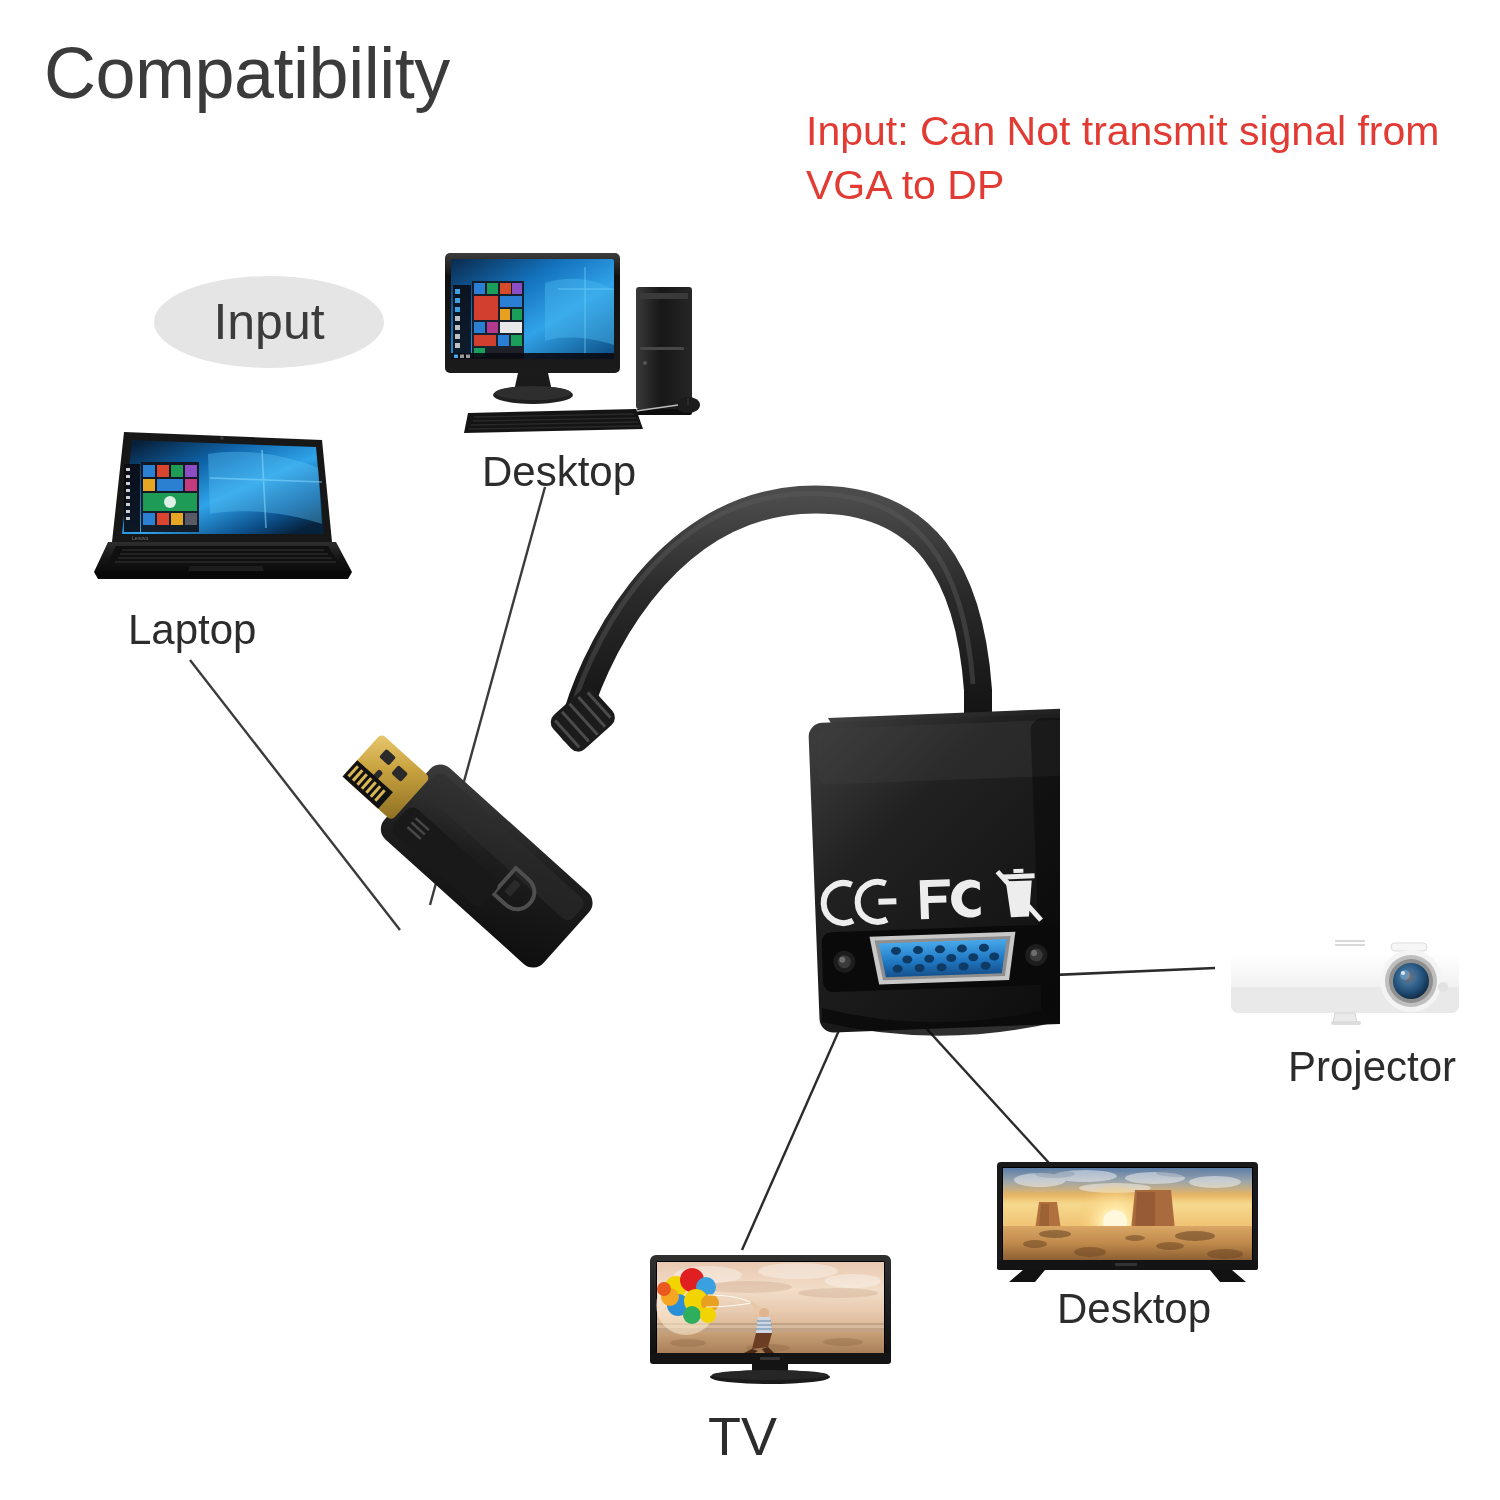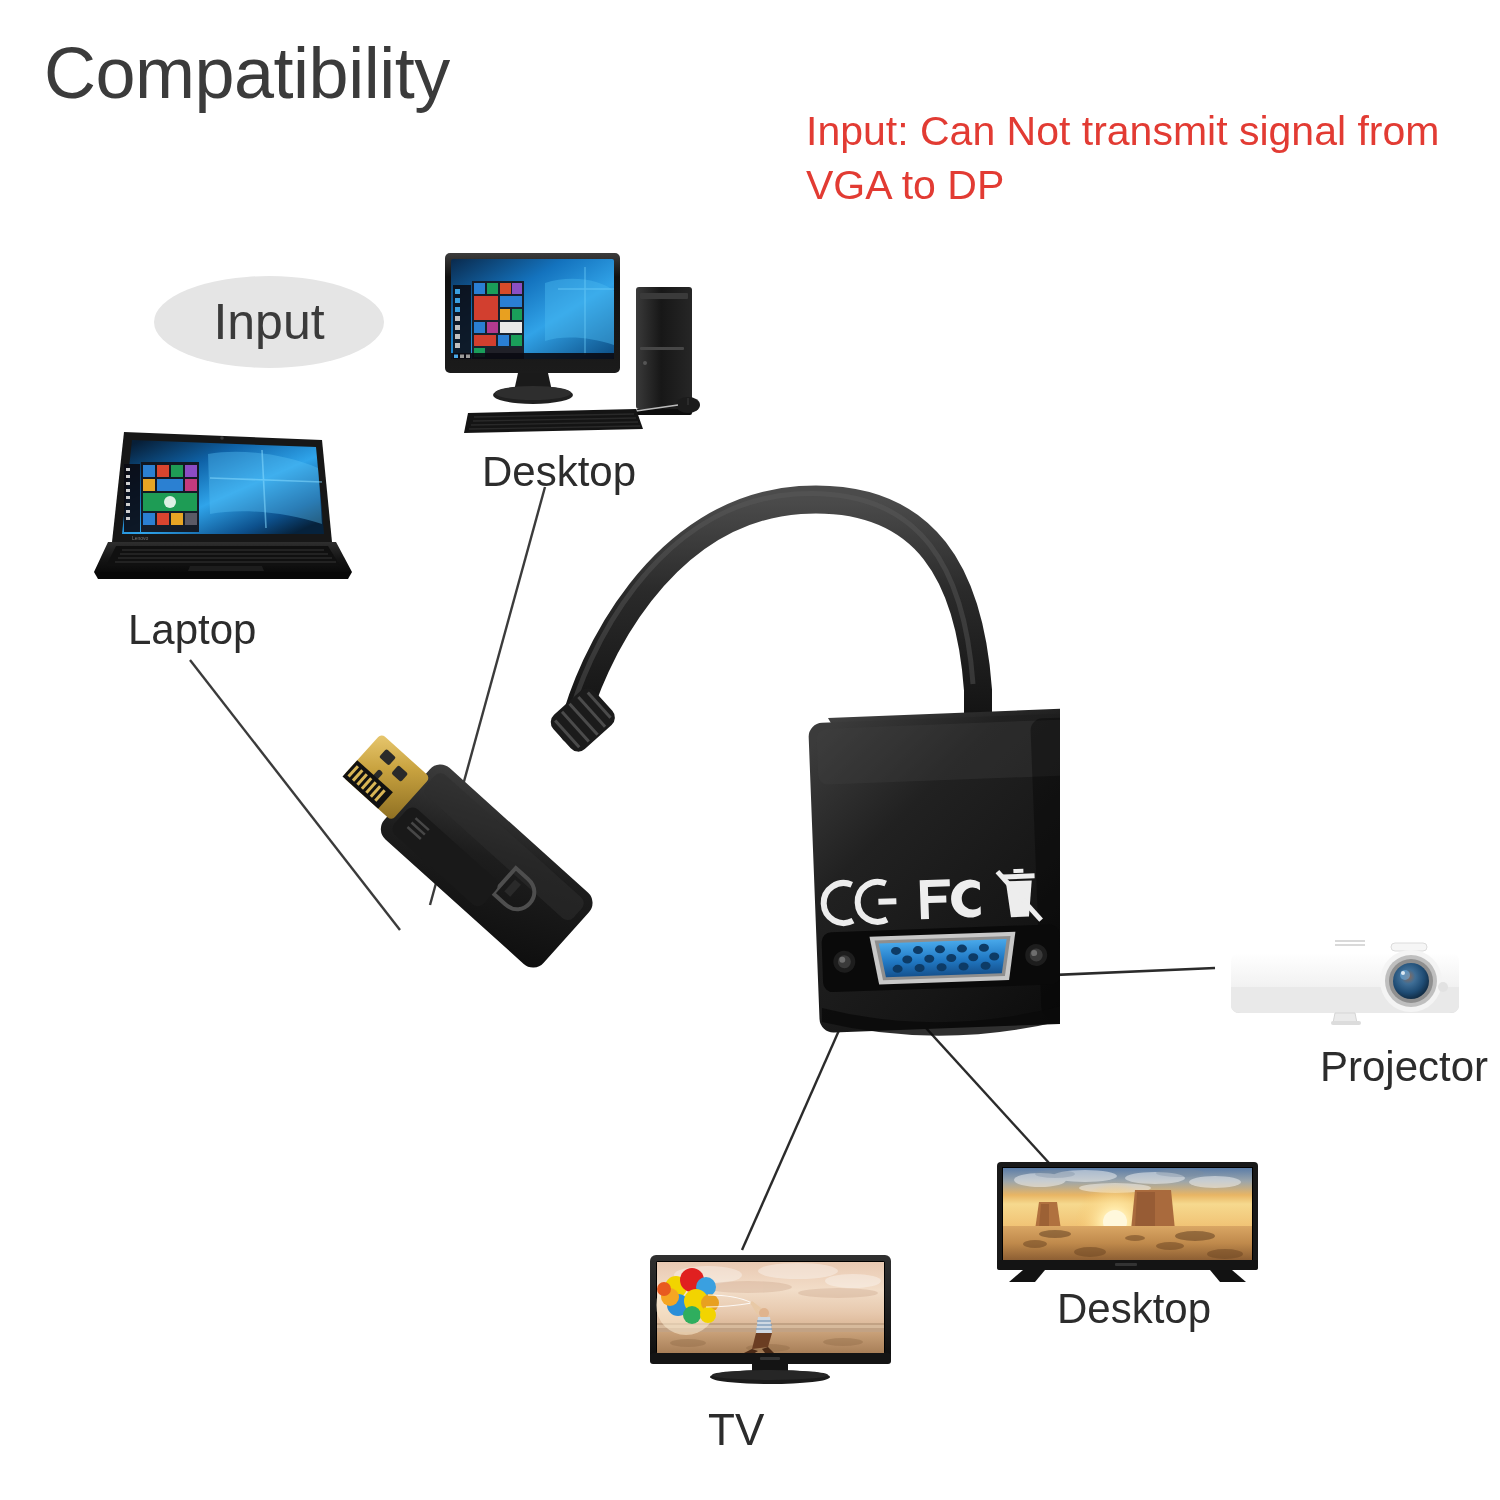--- a/index.html
+++ b/index.html
@@ -70,23 +70,23 @@
 
   
   .device-label {
     color: #2c2c2c;
     font-family: "Liberation Sans", sans-serif;
     font-weight: 300;
     white-space: nowrap;
   }
   #label-desktop   { left: 482px;  top: 448px;  font-size: 42px; }
   #label-laptop    { left: 128px;  top: 606px;  font-size: 42px; }
-  #label-projector { left: 1288px; top: 1043px; font-size: 42px; margin-left: 32px; }
+  #label-projector { left: 1288px; top: 1043px; font-size: 42px; }
   #label-display   { left: 1057px; top: 1285px; font-size: 42px; }
-  #label-tv        { left: 708px;  top: 1405px; font-size: 44px; }
+  #label-tv        { left: 708px;  top: 1405px; font-size: 54px; }
 
   
   svg.overlay {
     position: absolute;
     left: 0; top: 0;
     width: 1500px;
     height: 1500px;
     pointer-events: none;
   }
 

